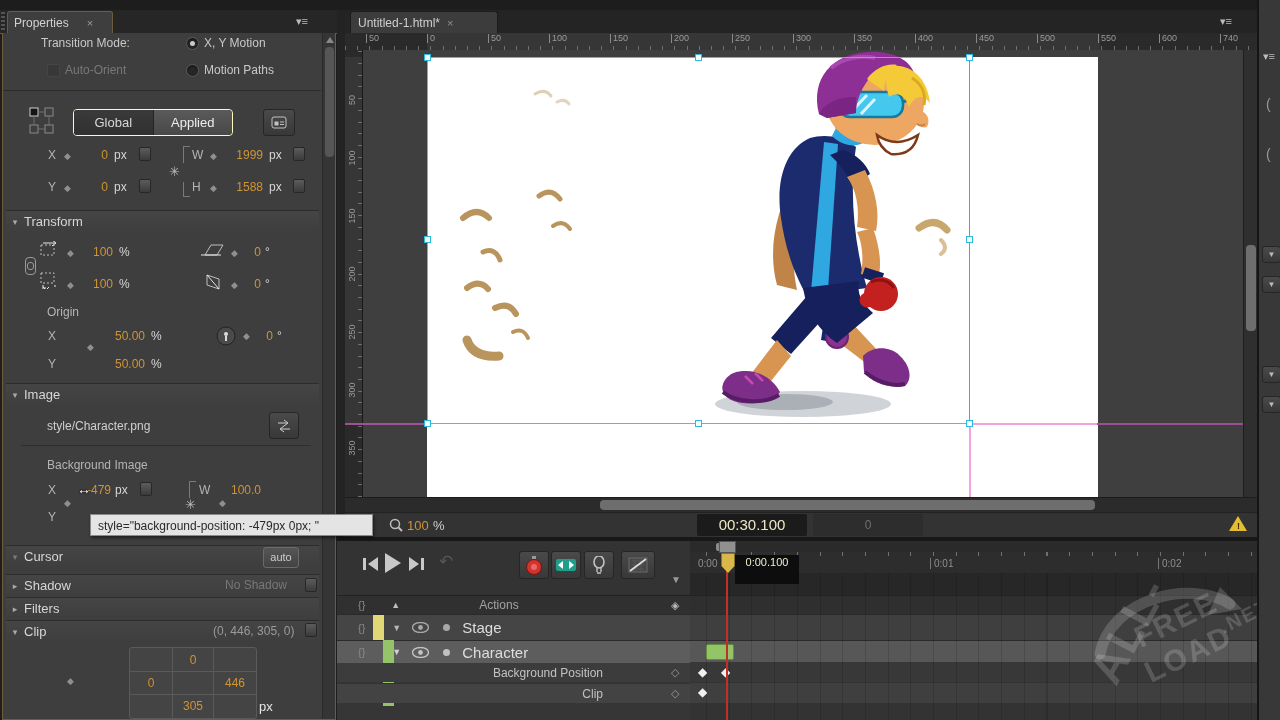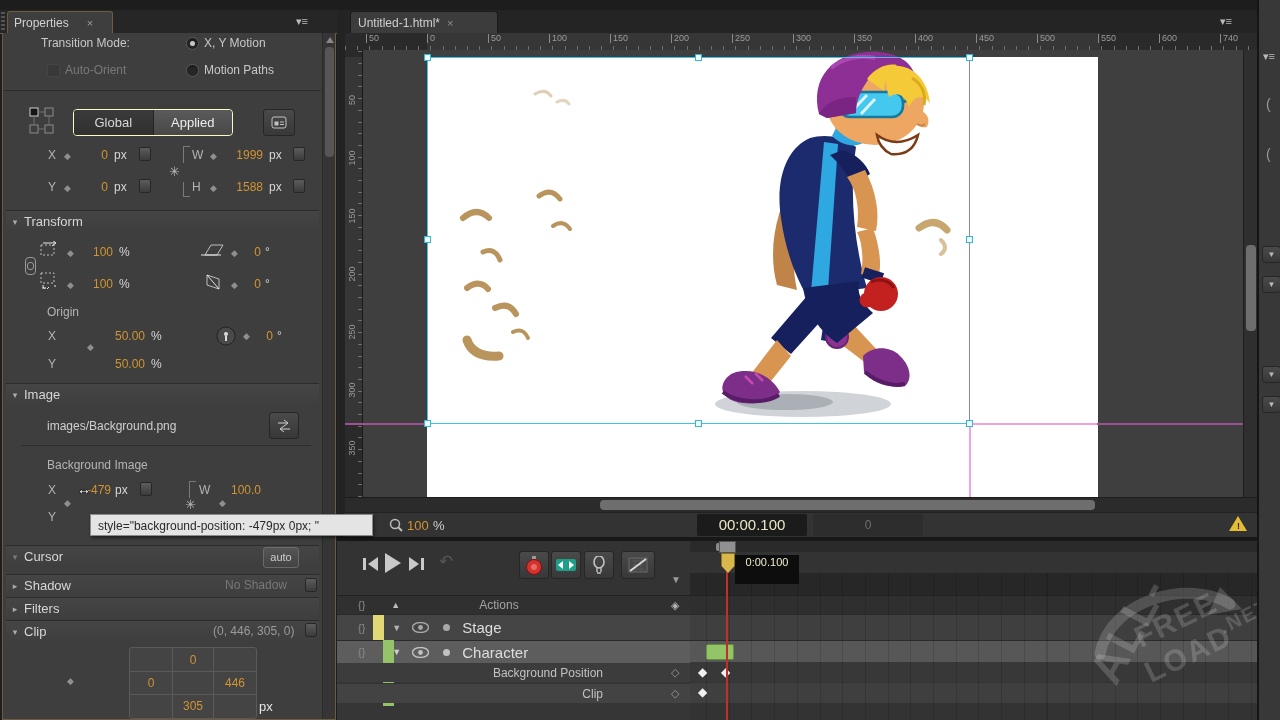--- a/index.html
+++ b/index.html
@@ -159,21 +159,21 @@
       <div class="abs val" style="left:256px;top:296px;width:14px;text-align:right;">0</div>
       <div class="abs unit" style="left:274px;top:296px;">°</div>
       <div class="abs lbl" style="left:45px;top:324px;">Y</div>
       <div class="abs val" style="left:100px;top:324px;width:42px;text-align:right;">50.00</div>
       <div class="abs unit" style="left:148px;top:324px;">%</div>
 
       <div class="sechdr" style="top:350px;">
         <span class="tri">▾</span>
         <span style="font-size:13px;color:#d6d6d6;">Image</span>
       </div>
-      <div class="abs" style="left:44px;top:386px;color:#cfcfcf;">images/Background.png</div>
+      <div class="abs" style="left:44px;top:386px;color:#cfcfcf;">style/Character.png</div>
       <div class="abs tbtn" style="left:266px;top:379px;width:28px;height:25px;">
         <svg width="16" height="14">
             <path d="M2,4 h9 m-3,-3 l4,3 -4,3" stroke="#cfcfcf" fill="none"></path>
             <path d="M14,10 h-9 m3,-3 l-4,3 4,3" stroke="#cfcfcf" fill="none"></path>
           </svg>
       </div>
       <div class="abs" style="left:18px;top:412px;width:290px;height:1px;background:#2e2e2e;"></div>
       <div class="abs lbl" style="left:44px;top:425px;">Background Image</div>
 
       <div class="abs lbl" style="left:45px;top:450px;">X</div>
@@ -363,21 +363,21 @@
       <div class="abs" style="left:255px;top:2px;width:495px;height:10px;background:#6e6e6e;border-radius:4px;"></div>
     </div>
 
     <div class="abs" style="left:345px;top:512px;width:912px;height:25px;background:#333333;border-top:1px solid #222;">
       <svg class="abs" style="left:44px;top:5px;" width="14" height="14">
           <circle cx="6" cy="6" r="4.5" fill="none" stroke="#bdbdbd" stroke-width="1.5"></circle>
           <path d="M9.5,9.5 L13,13" stroke="#bdbdbd" stroke-width="2"></path>
         </svg>
       <span class="abs val" style="left:62px;top:5px;font-size:13px;">100</span>
       <span class="abs" style="left:88px;top:5px;color:#cfcfcf;font-size:13px;">%</span>
-      <div class="abs" style="left:352px;top:1px;width:110px;height:22px;background:#1b1b1b;border-radius:2px;text-align:center;line-height:22px;color:#ece7c4;font-size:15px;">00:00.100</div>
+      <div class="abs" style="left:352px;top:1px;width:110px;height:22px;background:#1b1b1b;border-radius:2px;text-align:center;line-height:22px;color:#ece7c4;font-size:15px;">00:30.100</div>
       <div class="abs" style="left:468px;top:1px;width:110px;height:22px;background:#2d2d2d;border-radius:2px;text-align:center;line-height:22px;color:#6f6f6f;font-size:12px;">0</div>
       <div class="abs" style="left:884px;top:3px;width:0;height:0;border-left:9px solid transparent;border-right:9px solid transparent;border-bottom:15px solid #e4bd34;"></div>
       <div class="abs" style="left:892px;top:8px;color:#3a2c00;font-size:9px;font-weight:bold;">!</div>
     </div>
   </div>
 
   <div class="abs" style="left:1257px;top:0;width:23px;height:720px;background:#383838;border-left:2px solid #151515;">
     <div class="abs" style="left:4px;top:50px;color:#bbb;font-size:11px;">▾<span style="letter-spacing:-1px;">≡</span></div>
     <div class="abs" style="left:7px;top:96px;color:#9a9a9a;font-size:14px;">(</div>
     <div class="abs" style="left:7px;top:146px;color:#9a9a9a;font-size:14px;">(</div>
@@ -480,20 +480,26 @@
       <span class="sublbl" style="position:absolute;right:87px;">Clip</span>
       <span style="position:absolute;left:334px;color:#9a9a9a;font-size:11px;">◇</span>
     </div>
 
     <div class="abs" style="left:353px;top:0;width:567px;height:179px;background:#333;" id="track">
 
       <div class="abs" style="left:0;top:0;width:567px;height:11px;background:#2a2a2a;">
         <div class="abs" style="left:26px;top:2px;width:20px;height:8px;background:#8a8a8a;border-radius:2px;"></div>
       </div>
 
+      <div class="abs" style="left:0;top:11px;width:567px;height:21px;background:#2d2d2d;border-bottom:1px solid #1f1f1f;">
+        <span class="abs" style="left:8px;top:6px;font-size:10px;color:#8f8f8f;">0:00</span>
+        <span class="abs" style="left:240px;top:6px;font-size:10px;color:#8f8f8f;border-left:1px solid #777;padding-left:3px;">0:01</span>
+        <span class="abs" style="left:468px;top:6px;font-size:10px;color:#8f8f8f;border-left:1px solid #777;padding-left:3px;">0:02</span>
+        <div class="abs" style="left:16px;top:0;width:551px;height:4px;background:repeating-linear-gradient(90deg,#707070 0 1px,transparent 1px 22.7px);"></div>
+      </div>
 
       <div class="abs" style="left:0;top:32px;width:567px;height:22px;background:#272727;"></div>
       <div class="abs" style="left:0;top:54px;width:567px;height:19px;background:#2f2f2f;border-top:1px solid #222;"></div>
       <div class="abs" style="left:0;top:73px;width:567px;height:26px;background:#3f3f3f;border-top:1px solid #2a2a2a;"></div>
       <div class="abs" style="left:0;top:99px;width:567px;height:22px;background:#575757;border-top:1px solid #2a2a2a;"></div>
       <div class="abs" style="left:0;top:121px;width:567px;height:20px;background:#383838;"></div>
       <div class="abs" style="left:0;top:141px;width:567px;height:20px;background:#3f3f3f;border-top:1px solid #333;"></div>
 
       <div class="abs" style="left:16px;top:32px;width:551px;height:147px;background:repeating-linear-gradient(90deg,rgba(0,0,0,0.14) 0 1px,transparent 1px 22.7px);pointer-events:none;"></div>
 

